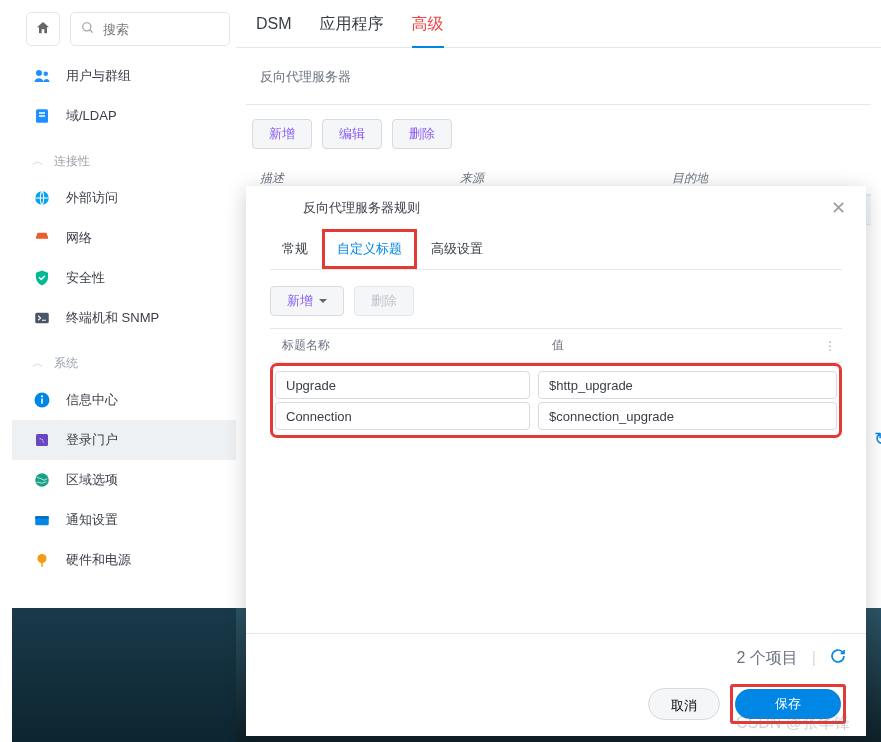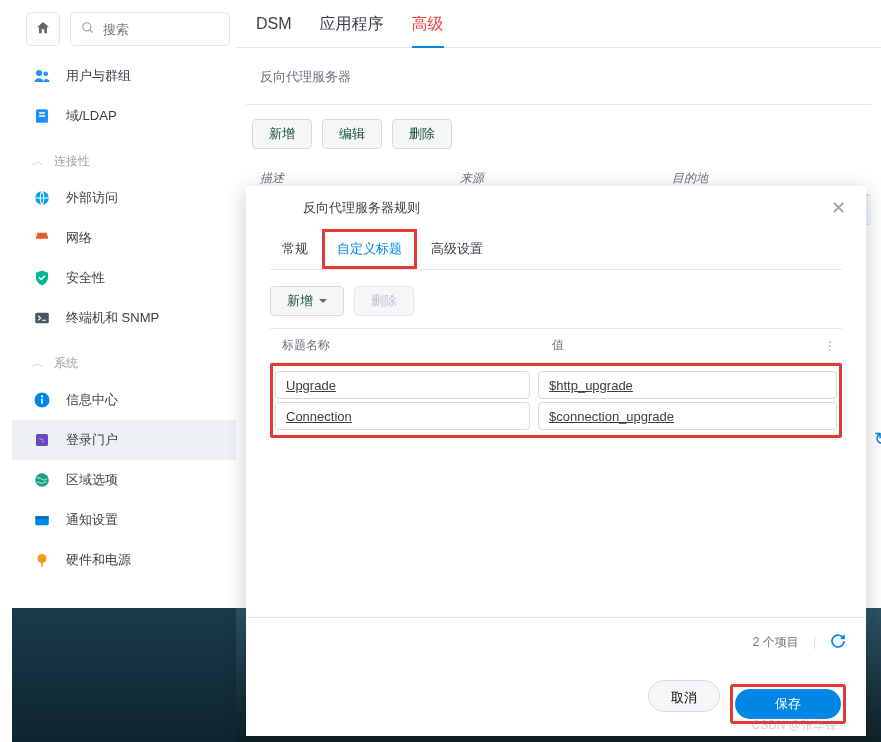--- a/index.html
+++ b/index.html
@@ -20,21 +20,21 @@
     .sys-gradient { position: absolute; left: 0; top: 608px; width: 236px; height: 134px; background: linear-gradient(180deg, #1a3a4a, #0d2530); }
     
     .main { position: absolute; left: 236px; top: 0; right: 0; bottom: 0; background: #fff; }
     .header-tabs { height: 48px; border-bottom: 1px solid #e5e7eb; display: flex; align-items: center; padding: 16px 20px; gap: 28px; font-size: 16px; }
     .header-tab { height: 48px; line-height: 48px; color: #3a3e47; font-weight: 500; cursor: pointer; }
     .header-tab.active { color: #ef4444; border-bottom: 2px solid #0086e5; }
     
     .panel { padding: 0 10px; }
     .panel-title { padding: 20px 14px 18px; color: #6b7280; font-size: 13px; border-bottom: 1px solid #e5e7eb; }
     .toolbar { padding: 14px 6px; display: flex; gap: 10px; }
-    .btn { height: 30px; padding: 0 16px; border: 1px solid #d7dadf; border-radius: 4px; background: #f5f6f8; color: #14532d; font-size: 13px; cursor: pointer; display: flex; align-items: center; }
+    .btn { height: 30px; padding: 0 16px; border: 1px solid #d7dadf; border-radius: 4px; background: #f5f6f8; color: #8b5cf6; font-size: 13px; cursor: pointer; display: flex; align-items: center; }
     .table-header { display: flex; border-bottom: 1px solid #e5e7eb; height: 32px; align-items: center; color: #6b7280; font-size: 12px; font-style: italic; }
     .th-desc { width: 214px; padding-left: 14px; }
     .th-source { width: 212px; }
     .th-dest { flex: 1; }
     
     .bg-dark { position: absolute; left: 236px; top: 608px; right: 0; height: 134px; background: linear-gradient(180deg, #2c5364, #0f2027); }
     
     .modal-backdrop { position: absolute; left: 246px; top: 186px; width: 620px; height: 550px; background: #fff; box-shadow: 0 4px 20px rgba(0,0,0,.2); z-index: 100; display: flex; flex-direction: column; }
     .modal-header { height: 44px; display: flex; align-items: center; justify-content: space-between; padding: 0 20px; font-size: 13px; color: #3a3e47; margin-left: 37px; }
     .close-x { color: #9ba1aa; font-size: 18px; cursor: pointer; font-weight: 300; }
@@ -47,35 +47,35 @@
     .modal-toolbar { display: flex; gap: 10px; margin-bottom: 12px; }
     .btn-dropdown::after { content: ""; display: inline-block; margin-left: 6px; border: 4px solid transparent; border-top-color: #666; position: relative; top: 2px; }
     .btn.disabled { color: #c0c4cc; border-color: #e3e6ea; }
     
     .headers-table { border-top: 1px solid #e5e7eb; }
     .ht-head { display: flex; height: 34px; align-items: center; color: #6b7280; font-size: 12px; border-bottom: 1px solid #e5e7eb; }
     .ht-col1 { width: 270px; padding-left: 12px; }
     .ht-col2 { flex: 1; padding-left: 12px; }
     .ht-more { width: 24px; text-align: center; color: #9ba1aa; }
     
-    .highlight-box { border: 3px solid #e53935; border-radius: 2px; padding: 2px; text-decoration: underline; }
+    .highlight-box { border: 3px solid #e53935; border-radius: 7px; padding: 2px; }
     .ht-row { display: flex; gap: 8px; margin: 3px 0; }
     .ht-cell { height: 28px; border: 1px solid #d7dadf; border-radius: 4px; padding: 0 10px; font-size: 13px; display: flex; align-items: center; background: #fff; }
     .ht-cell.c1 { width: 255px; }
     .ht-cell.c2 { flex: 1; }
     
     .modal-footer { border-top: 1px solid #e5e7eb; padding: 8px 20px; }
-    .footer-info { display: flex; justify-content: flex-end; align-items: center; gap: 14px; height: 32px; color: #6b7280; font-size: 12px; }
+    .footer-info { display: flex; justify-content: flex-end; align-items: center; gap: 14px; height: 32px; color: #6b7280; font-size: 16px; }
     .refresh-icon { color: #0086e5; cursor: pointer; }
     .footer-buttons { display: flex; justify-content: flex-end; gap: 10px; padding: 10px 0 4px; align-items: center; }
     .btn-cancel { height: 32px; padding: 8px 22px; border: 1px solid #d7dadf; border-radius: 16px; background: #f5f6f8; font-size: 13px; cursor: pointer; }
-    .btn-save-wrap { border: 3px solid #e53935; border-radius: 3px; padding: 2px; margin-top: 16px; }
+    .btn-save-wrap { border: 3px solid #e53935; border-radius: 3px; padding: 2px; }
     .btn-save { height: 30px; padding: 0 40px; border: none; border-radius: 16px; background: #0086e5; color: #fff; font-size: 13px; cursor: pointer; }
     
-    .watermark { position: absolute; right: 44px; bottom: 8px; color: rgba(120,120,120,.35); font-size: 12px; z-index: 200; }
+    .watermark { position: absolute; right: 31px; bottom: 8px; color: rgba(120,120,120,.35); font-size: 16px; z-index: 200; }
     .row-indicator { background: #f0f8ff; border-top: 1px solid #e5e7eb; border-bottom: 1px solid #e5e7eb; height: 30px; padding-left: 14px; display: flex; align-items: center; color: #555; }
     .stray-refresh { position: absolute; right: -8px; top: 428px; color: #0086e5; font-size: 18px; z-index: 50; }
   </style>
 </head>
 <body>
 
 <div class="sidebar">
   <div class="top-row">
     <div class="home-btn">
       <span><svg width="16" height="16" viewBox="0 0 24 24" fill="#666">

